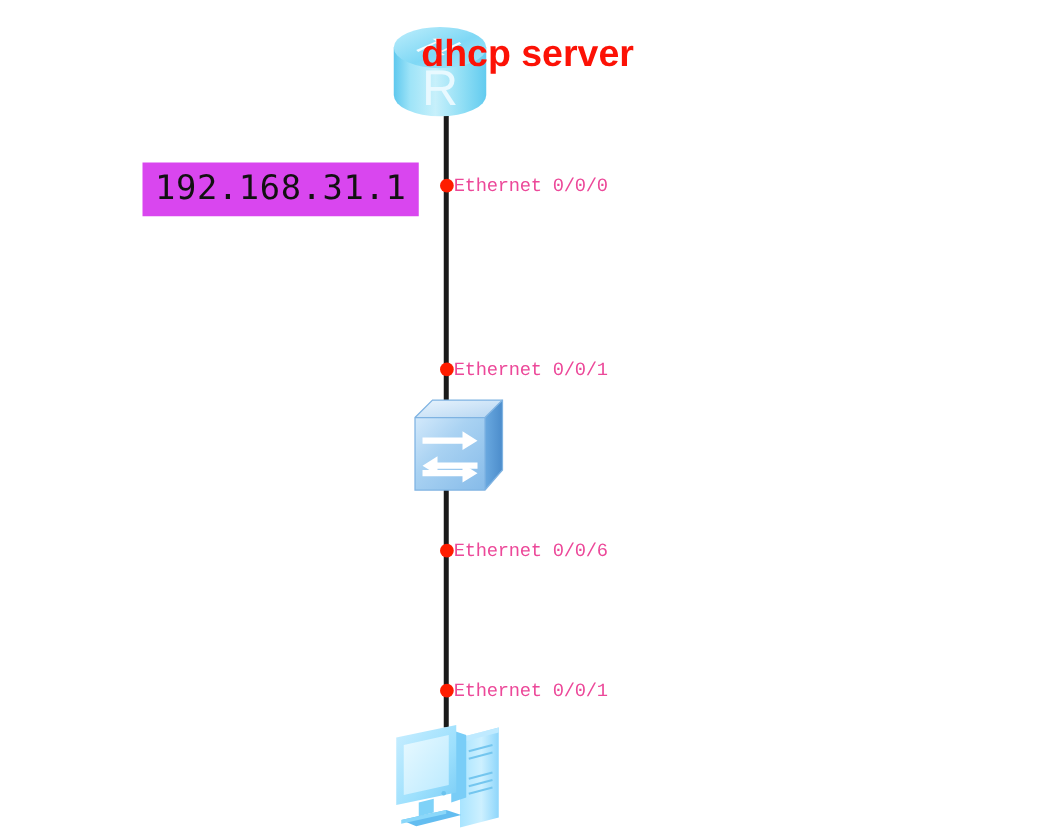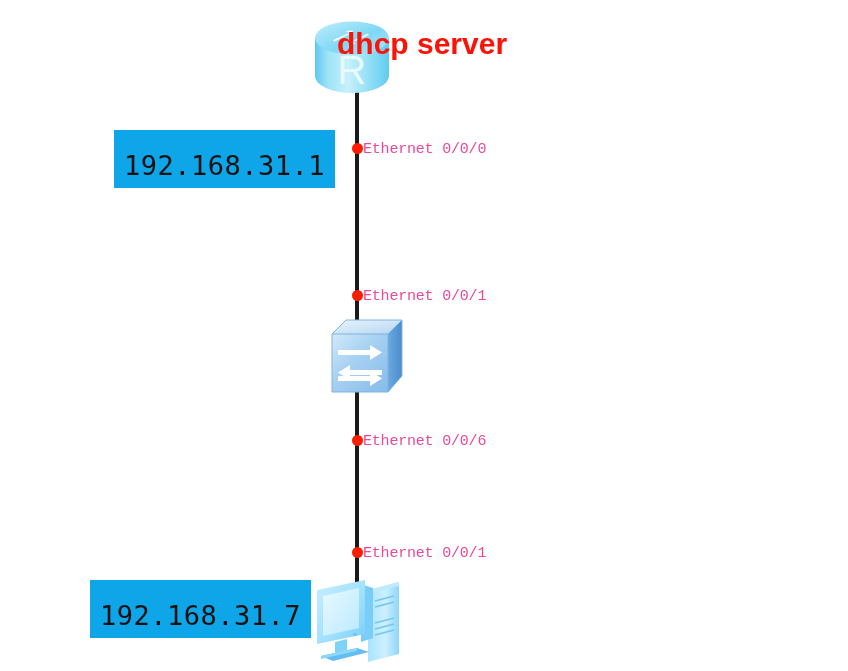--- a/index.html
+++ b/index.html
@@ -42,27 +42,27 @@
     font-size: 15px;
     font-weight: 400;
     color: #ec4899;
     white-space: nowrap;
     letter-spacing: -0.2px;
   }
 
   
   .ip-box {
     position: absolute;
-    background: #0ea5e9;
+    background: #d946ef;
     color: #111111;
     font-family: "DejaVu Sans Mono", "Liberation Mono", monospace;
     font-size: 27px;
     line-height: 1;
     letter-spacing: 0.5px;
-    padding: 22px 10px 9px 10px;
+    padding: 7px 10px 9px 10px;
     white-space: nowrap;
   }
 
   
   .annot {
     position: absolute;
     color: #fc1206;
     font-family: "Liberation Sans", sans-serif;
     font-weight: bold;
     white-space: nowrap;
@@ -217,15 +217,14 @@
 
       <circle cx="44" cy="58.5" r="1.8" fill="#6cc3ee"></circle>
 
       <path d="M24,66 L36,63 L36,74 L24,77 Z" fill="#7fd2f8"></path>
 
       <path d="M10,80 L46,72 L58,76 L22,85 Z" fill="#63bdf0"></path>
       <path d="M10,80 L46,72 L46,75 L10,83 Z" fill="#8bd8fa"></path>
     </svg>
   </div>
 
-  <div class="ip-box" style="left:90px; top:580px;">192.168.31.7</div>
 
 </div>
 
 </body></html>

